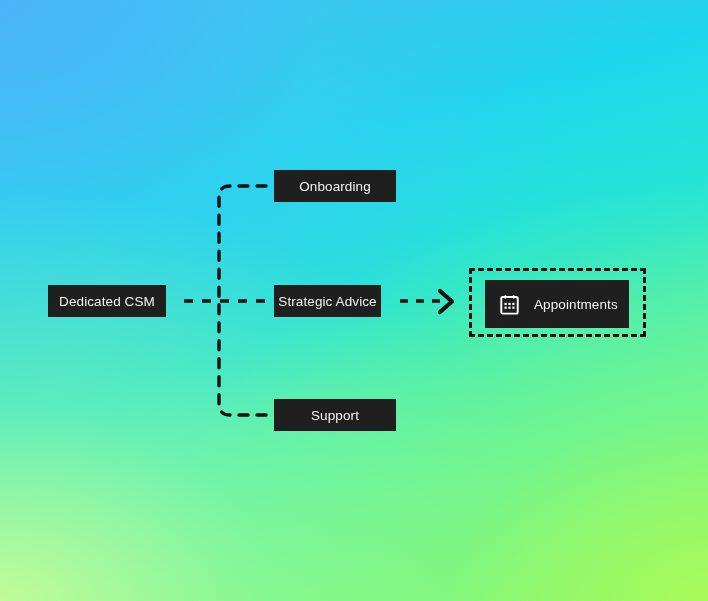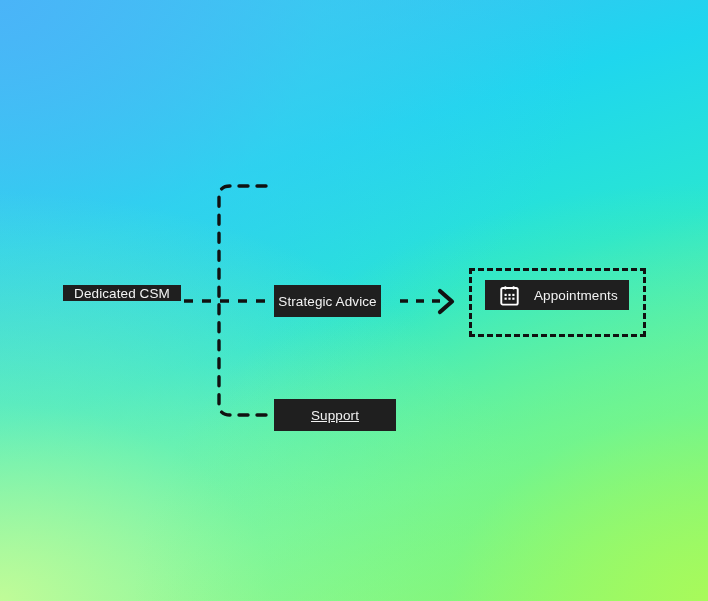--- a/index.html
+++ b/index.html
@@ -29,58 +29,57 @@
     color: #f2f2f2;
     display: flex;
     align-items: center;
     justify-content: center;
     font-size: 13.5px;
     letter-spacing: 0.1px;
     white-space: nowrap;
     box-sizing: border-box;
   }
   #node-csm {
-    left: 63px;
+    left: 48px;
     top: 285px;
     width: 118px;
-    height: 16px;
+    height: 32px;
   }
   #node-onboarding {
     left: 274px;
     top: 170px;
     width: 122px;
     height: 32px;
   }
   #node-strategic {
     left: 274px;
     top: 285px;
     width: 107px;
     height: 32px;
   }
   #node-support {
     left: 274px;
     top: 399px;
     width: 122px;
     height: 32px;
-    text-decoration: underline;
   }
   #group-appointments {
     position: absolute;
     left: 469px;
     top: 268px;
     width: 177px;
     height: 69px;
     box-sizing: border-box;
     border: 3px dashed #111111;
   }
   #node-appointments {
     left: 485px;
     top: 280px;
     width: 144px;
-    height: 30px;
+    height: 48px;
     justify-content: flex-start;
     padding-left: 14px;
     gap: 14px;
   }
   #node-appointments .label {
     font-size: 13.5px;
   }
   .icon-cal {
     width: 21px;
     height: 21px;
@@ -114,20 +113,23 @@
 
       <path d="M400 301 L441 301" stroke-dasharray="8 8"></path>
       <path d="M440 291 L452 301.5 L440 312" stroke-width="4.2" stroke-linecap="round" stroke-linejoin="round"></path>
     </g>
   </svg>
 
   <div class="node" id="node-csm">
     <span>Dedicated CSM</span>
   </div>
 
+  <div class="node" id="node-onboarding">
+    <span>Onboarding</span>
+  </div>
 
   <div class="node" id="node-strategic">
     <span>Strategic Advice</span>
   </div>
 
   <div class="node" id="node-support">
     <span>Support</span>
   </div>
 
   <div id="group-appointments"></div>

